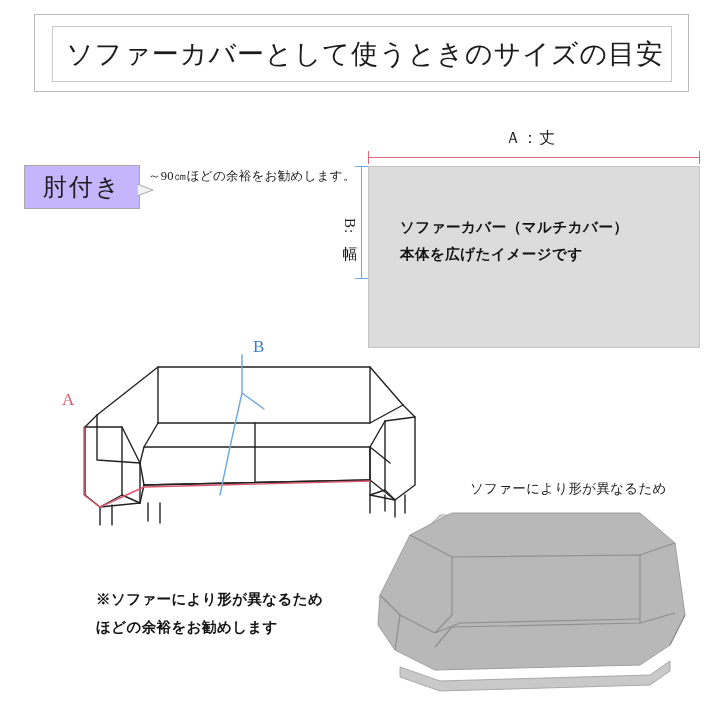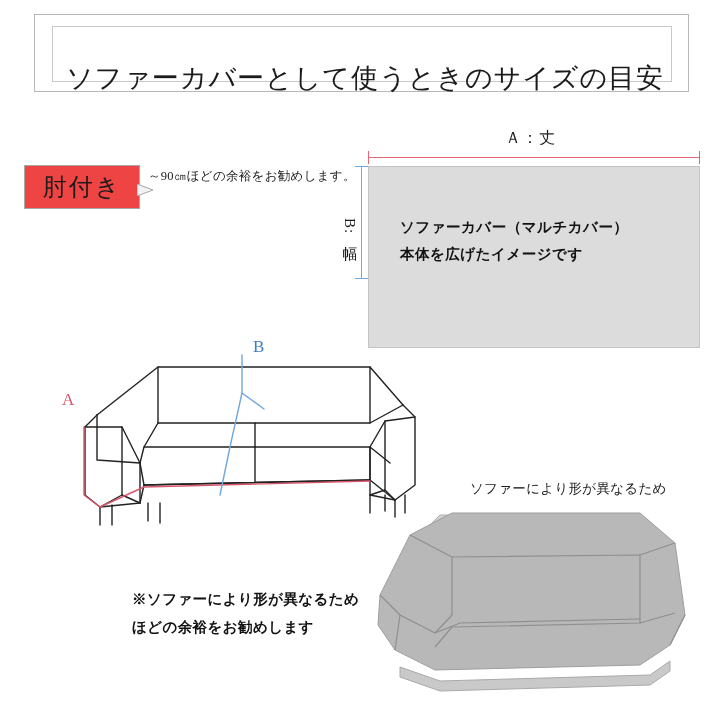--- a/index.html
+++ b/index.html
@@ -47,32 +47,31 @@
     height: 46px;
     display: flex;
     align-items: center;
     justify-content: center;
     font-size: 27px;
     letter-spacing: 1px;
     color: #1b1b1b;
     font-family: "Liberation Serif", serif;
     font-weight: 500;
     white-space: nowrap;
-    margin-top: 24px;
   }
 
   
   .tag-hijitsuki {
     position: absolute;
     left: 24px;
     top: 165px;
     width: 116px;
     height: 44px;
     border: 1px solid #a8a8a8;
-    background: #ef4444;
+    background: #c4b5fd;
     box-sizing: border-box;
     display: flex;
     align-items: center;
     justify-content: center;
     font-size: 24px;
     color: #1b1b1b;
     font-family: "Liberation Serif", serif;
     letter-spacing: 2px;
   }
   .tag-pointer {
@@ -221,21 +220,20 @@
     position: absolute;
     left: 96px;
     top: 586px;
     width: 300px;
     font-size: 14.5px;
     line-height: 1.9;
     color: #121212;
     font-weight: bold;
     font-family: "Liberation Serif", serif;
     letter-spacing: 0.4px;
-    margin-left: 36px;
   }
 
   
   .usage-label {
     position: absolute;
     left: 470px;
     top: 480px;
     font-size: 13.5px;
     color: #1b1b1b;
     font-family: "Liberation Serif", serif;

